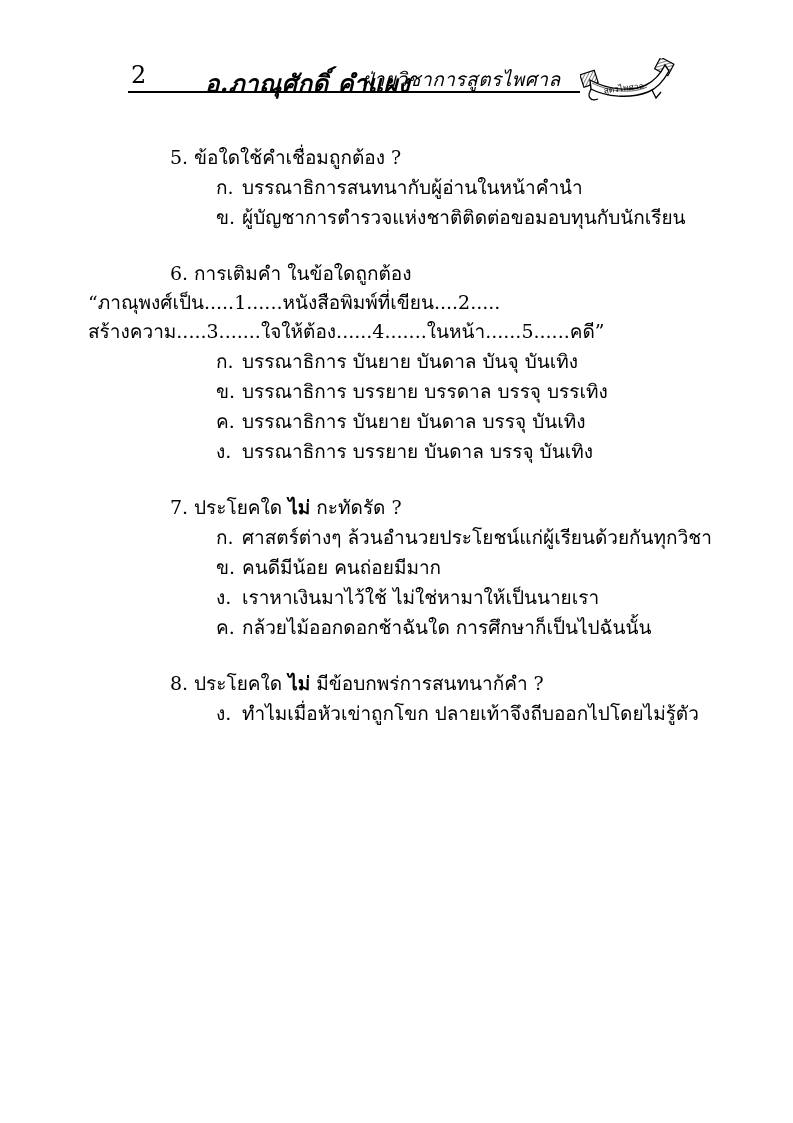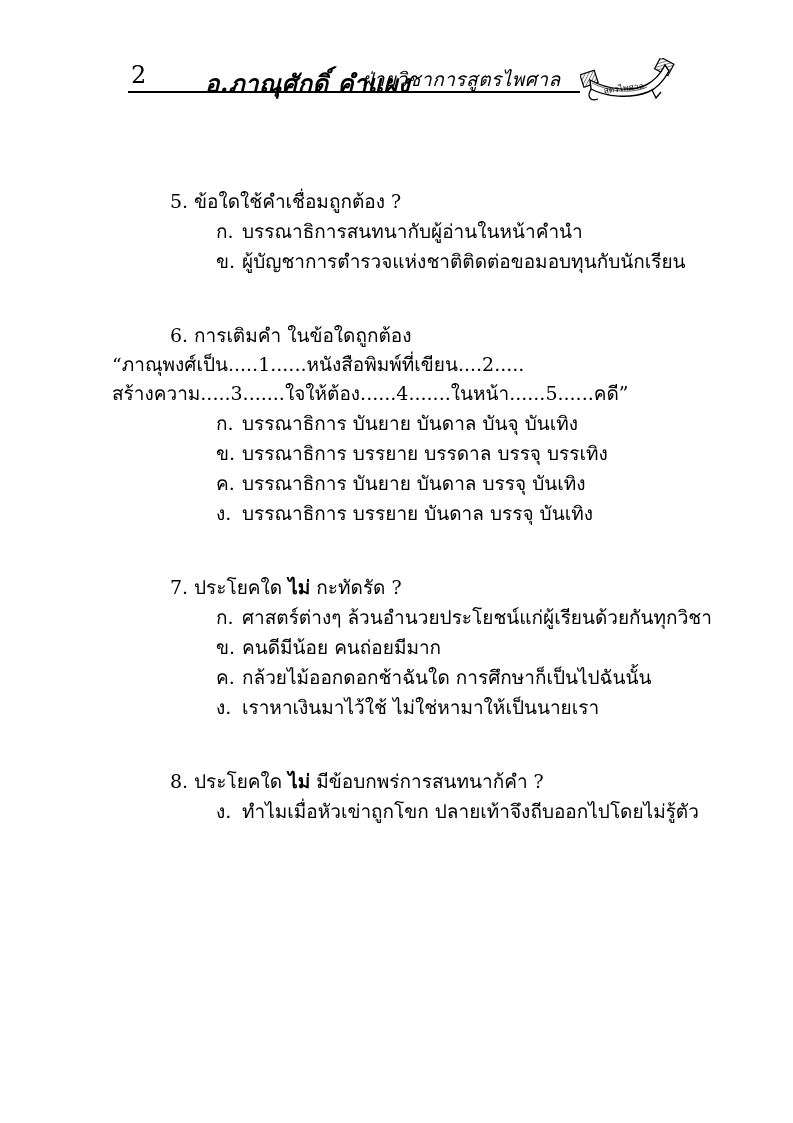--- a/index.html
+++ b/index.html
@@ -69,31 +69,30 @@
     padding-top: 30px;
     font-size: 19px;
   }
   .question {
     margin-bottom: 26px;
   }
   .q-row {
     padding-left: 170px;
     line-height: 30px;
     white-space: nowrap;
-    margin-top: 44px;
   }
   .q-num {
     display: inline-block;
     width: 24px;
   }
   .q-underline {
     font-weight: bold;
   }
   .quote-line {
-    padding-left: 112px;
+    padding-left: 88px;
     line-height: 29px;
     white-space: nowrap;
   }
   .choice {
     padding-left: 216px;
     line-height: 30px;
     white-space: nowrap;
   }
   .c-label {
     display: inline-block;
@@ -175,24 +174,24 @@
       <div class="q-row">
         <span class="q-num">7.</span><span>ประโยคใด </span><span class="q-underline">ไม่</span><span> กะทัดรัด  ?</span>
       </div>
       <div class="choice">
         <span class="c-label">ก.</span><span>ศาสตร์ต่างๆ  ล้วนอำนวยประโยชน์แก่ผู้เรียนด้วยกันทุกวิชา</span>
       </div>
       <div class="choice">
         <span class="c-label">ข.</span><span>คนดีมีน้อย  คนถ่อยมีมาก</span>
       </div>
       <div class="choice">
+        <span class="c-label">ง.</span><span>เราหาเงินมาไว้ใช้ ไม่ใช่หามาให้เป็นนายเรา</span>
+      </div>
+      <div class="choice">
         <span class="c-label">ค.</span><span>กล้วยไม้ออกดอกช้าฉันใด การศึกษาก็เป็นไปฉันนั้น</span>
-      </div>
-      <div class="choice">
-        <span class="c-label">ง.</span><span>เราหาเงินมาไว้ใช้ ไม่ใช่หามาให้เป็นนายเรา</span>
       </div>
     </div>
 
     <div class="question">
       <div class="q-row">
         <span class="q-num">8.</span><span>ประโยคใด </span><span class="q-underline">ไม่</span><span> มีข้อบกพร่การสนทนาก้คำ  ?</span>
       </div>
       <div class="choice">
         <span class="c-label">ง.</span><span>ทำไมเมื่อหัวเข่าถูกโขก ปลายเท้าจึงถีบออกไปโดยไม่รู้ตัว</span>
       </div>

